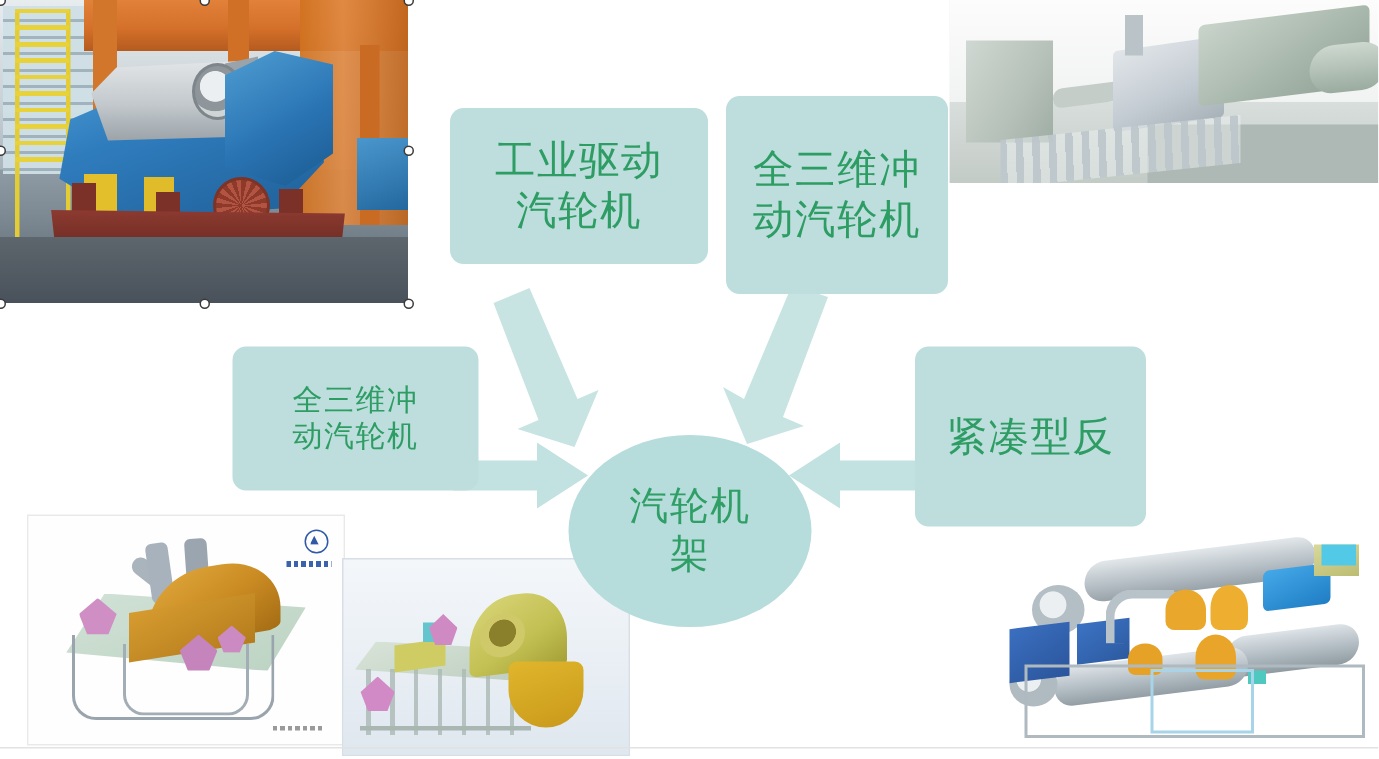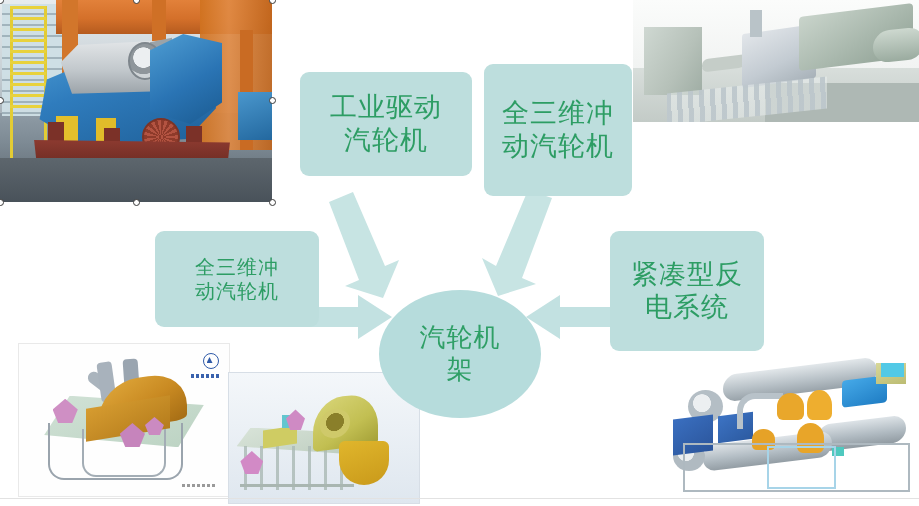--- a/index.html
+++ b/index.html
@@ -358,21 +358,20 @@
   <div class="tbox" id="box-3d-impulse">
     <div>
       <span class="nl">全三维冲</span>
       <span class="nl">动汽轮机</span>
     </div>
   </div>
 
   <div class="tbox" id="box-low-temp-power">
     <div>
       <span class="nl">紧凑型反</span>
-      <span class="nl">电系统</span>
     </div>
   </div>
 
   <div id="center-circle">
     <div>
       <span class="nl">汽轮机</span>
       <span class="nl">架</span>
     </div>
   </div>
 

